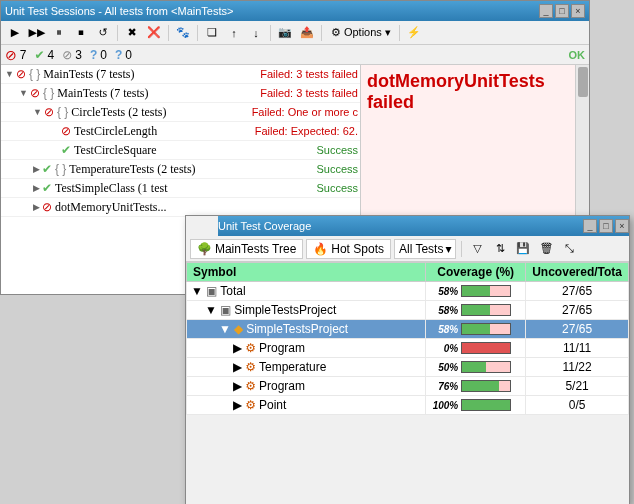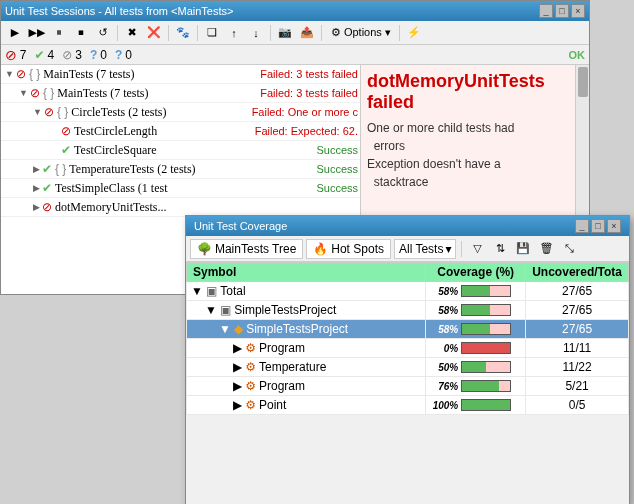--- a/index.html
+++ b/index.html
@@ -142,25 +142,26 @@
       width: 445px;
       height: 290px;
       background: #f0f0f0;
       border: 1px solid #888;
       box-shadow: 3px 3px 8px rgba(0,0,0,0.3);
     }
 
     .coverage-title-bar {
       background: linear-gradient(to bottom, #4a9fd4, #2d7db3);
       color: white;
-      padding: 2px 8px;
+      padding: 2px 0;
       display: flex;
       align-items: center;
       justify-content: space-between;
       height: 20px;
+      margin-left: 32px;
     }
 
     .coverage-toolbar {
       background: #f0f0f0;
       border-bottom: 1px solid #ccc;
       padding: 2px 4px;
       display: flex;
       align-items: center;
       gap: 3px;
       height: 26px;
@@ -341,26 +342,20 @@
       <div class="tree-row" style="padding-left:32px;">
         <span class="expand-arrow">▶</span>
         <span style="color:#cc0000; margin-right:3px;">⊘</span>
         <span class="tree-label">dotMemoryUnitTests...</span>
         <span class="tree-result"></span>
       </div>
     </div>
 
     <div class="error-panel">
       <div class="error-title">dotMemoryUnitTests failed</div>
-      <div class="error-text">
-        <div>One or more child tests had</div>
-        <div>&nbsp;&nbsp;errors</div>
-        <div>Exception doesn't have a</div>
-        <div>&nbsp;&nbsp;stacktrace</div>
-      </div>
       <div class="error-scroll">
         <div class="error-scroll-thumb"></div>
       </div>
     </div>
   </div>
 </div>
 
 <div class="coverage-window">
   <div class="coverage-title-bar">
     <span class="title-bar-text">Unit Test Coverage</span>

